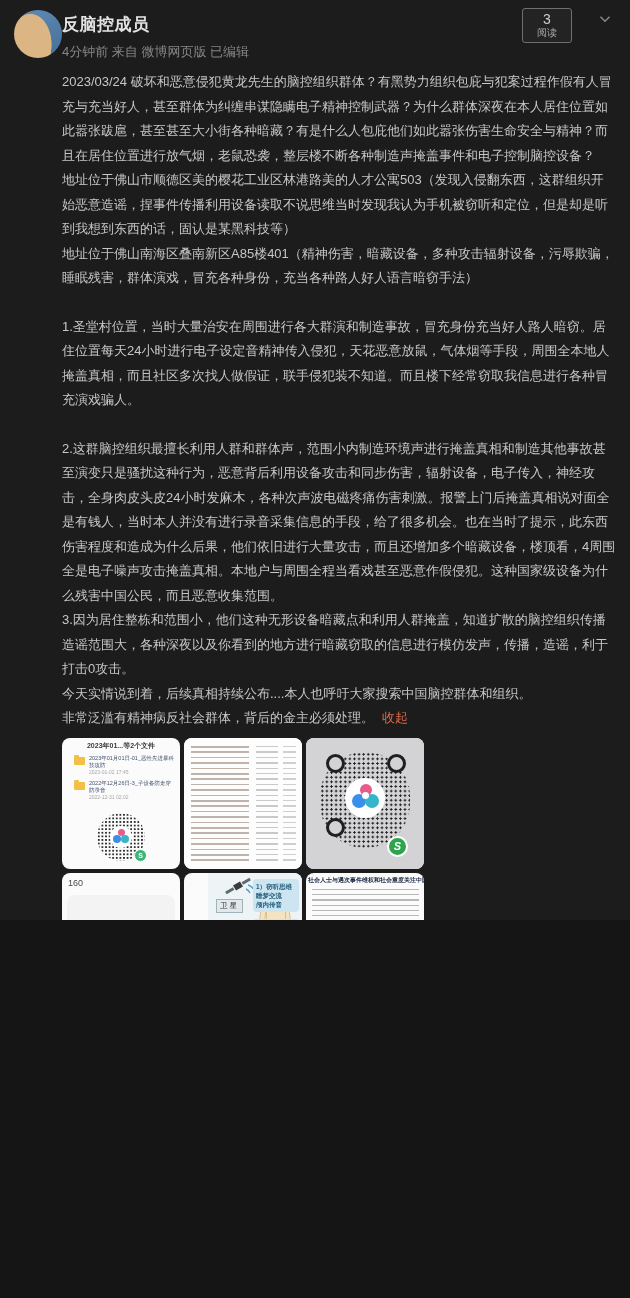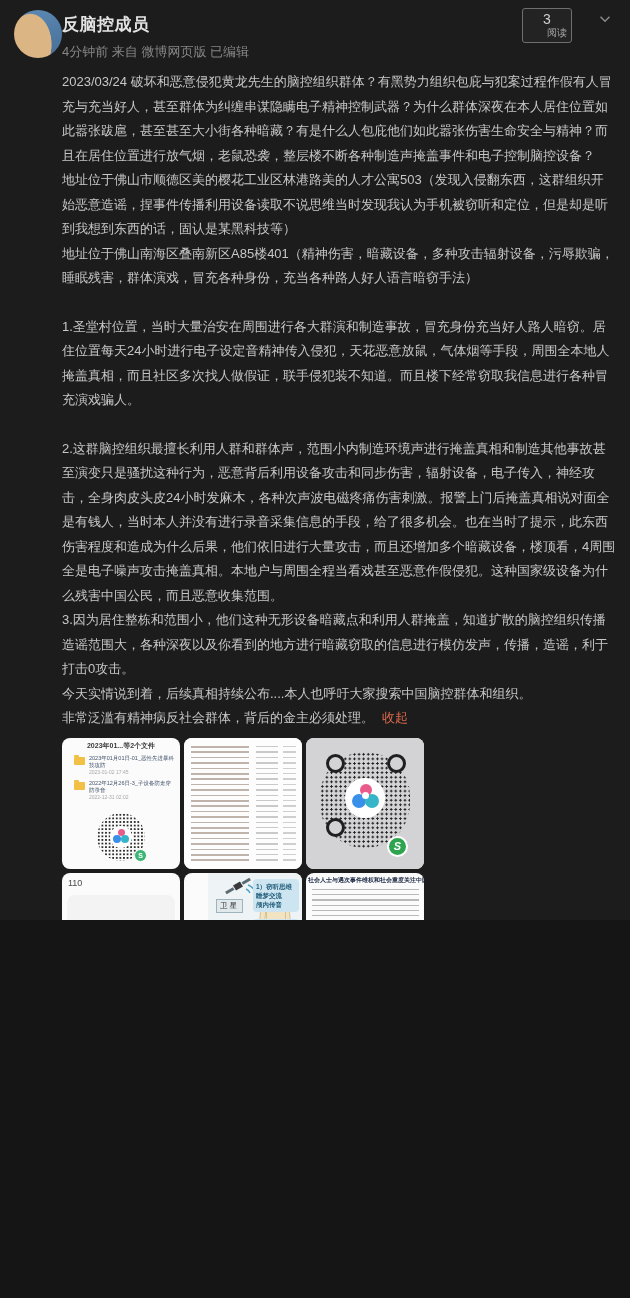--- a/index.html
+++ b/index.html
@@ -11,21 +11,21 @@
     background-image:
       radial-gradient(ellipse 36px 52px at 34% 72%, #dcb584 0 58%, rgba(0,0,0,0) 60%),
       linear-gradient(160deg,#5d8ab5 0%,#476f97 100%);
     cursor:pointer;}
   .user-block{margin-left:48px;padding-top:3px;}
   .username{font-size:17px;font-weight:bold;color:#e3e3e3;letter-spacing:.5px;}
   .meta{font-size:13px;color:#858585;margin-top:7px;}
   .reads-badge{position:absolute;right:44px;top:-2px;border:1px solid #6f6f6f;border-radius:3px;
     background:#232323;min-width:40px;padding:3px 4px 3px 4px;text-align:center;}
   .reads-count{font-size:14px;color:#cfcfcf;line-height:15px;}
-  .reads-label{font-size:10px;color:#a8a8a8;line-height:12px;text-align:right;}
+  .reads-label{font-size:10px;color:#a8a8a8;line-height:12px;}
   .chevron{position:absolute;right:2px;top:0;color:#8a8a8a;cursor:pointer;}
   .post-body{margin-left:48px;margin-top:6px;}
   .post-body p{margin:0;min-height:24px;font-size:13px;line-height:24.5px;color:#c7c7c7;
     word-break:break-all;}
   .collapse-link{color:#dd6a4c;cursor:pointer;margin-left:8px;}
 
   
   .img-grid{margin-left:48px;margin-top:7px;display:grid;
     grid-template-columns:repeat(3,118px);grid-auto-rows:131px;gap:4px;width:362px;}
   .cell{position:relative;border-radius:8px;overflow:hidden;background:#fbfbfb;cursor:pointer;}
@@ -191,21 +191,21 @@
             <span class="logo-dot" style="left:15px;top:6px;width:12px;height:12px;background:#e85b8a;"></span>
             <span class="logo-dot" style="left:7px;top:16px;width:14px;height:14px;background:#3a8fe8;"></span>
             <span class="logo-dot" style="left:20px;top:16px;width:14px;height:14px;background:#36b5c9;"></span>
             <span class="logo-dot" style="left:17px;top:14px;width:7px;height:7px;background:#fff;"></span>
           </div>
           <span class="qr-green">S</span>
         </div>
       </figure>
 
       <figure class="cell" style="margin:0">
-        <div class="po-top">110</div>
+        <div class="po-top">160</div>
         <div class="po-bubble"></div>
         <div class="po-line">
           <span>话 </span><span class="po-link">&lt;12110&gt;</span>
         </div>
       </figure>
 
       <figure class="cell" style="margin:0">
         <div class="dg-bg">
           <span class="dg-sat">
             <svg width="34" height="26" viewBox="0 0 34 26">

